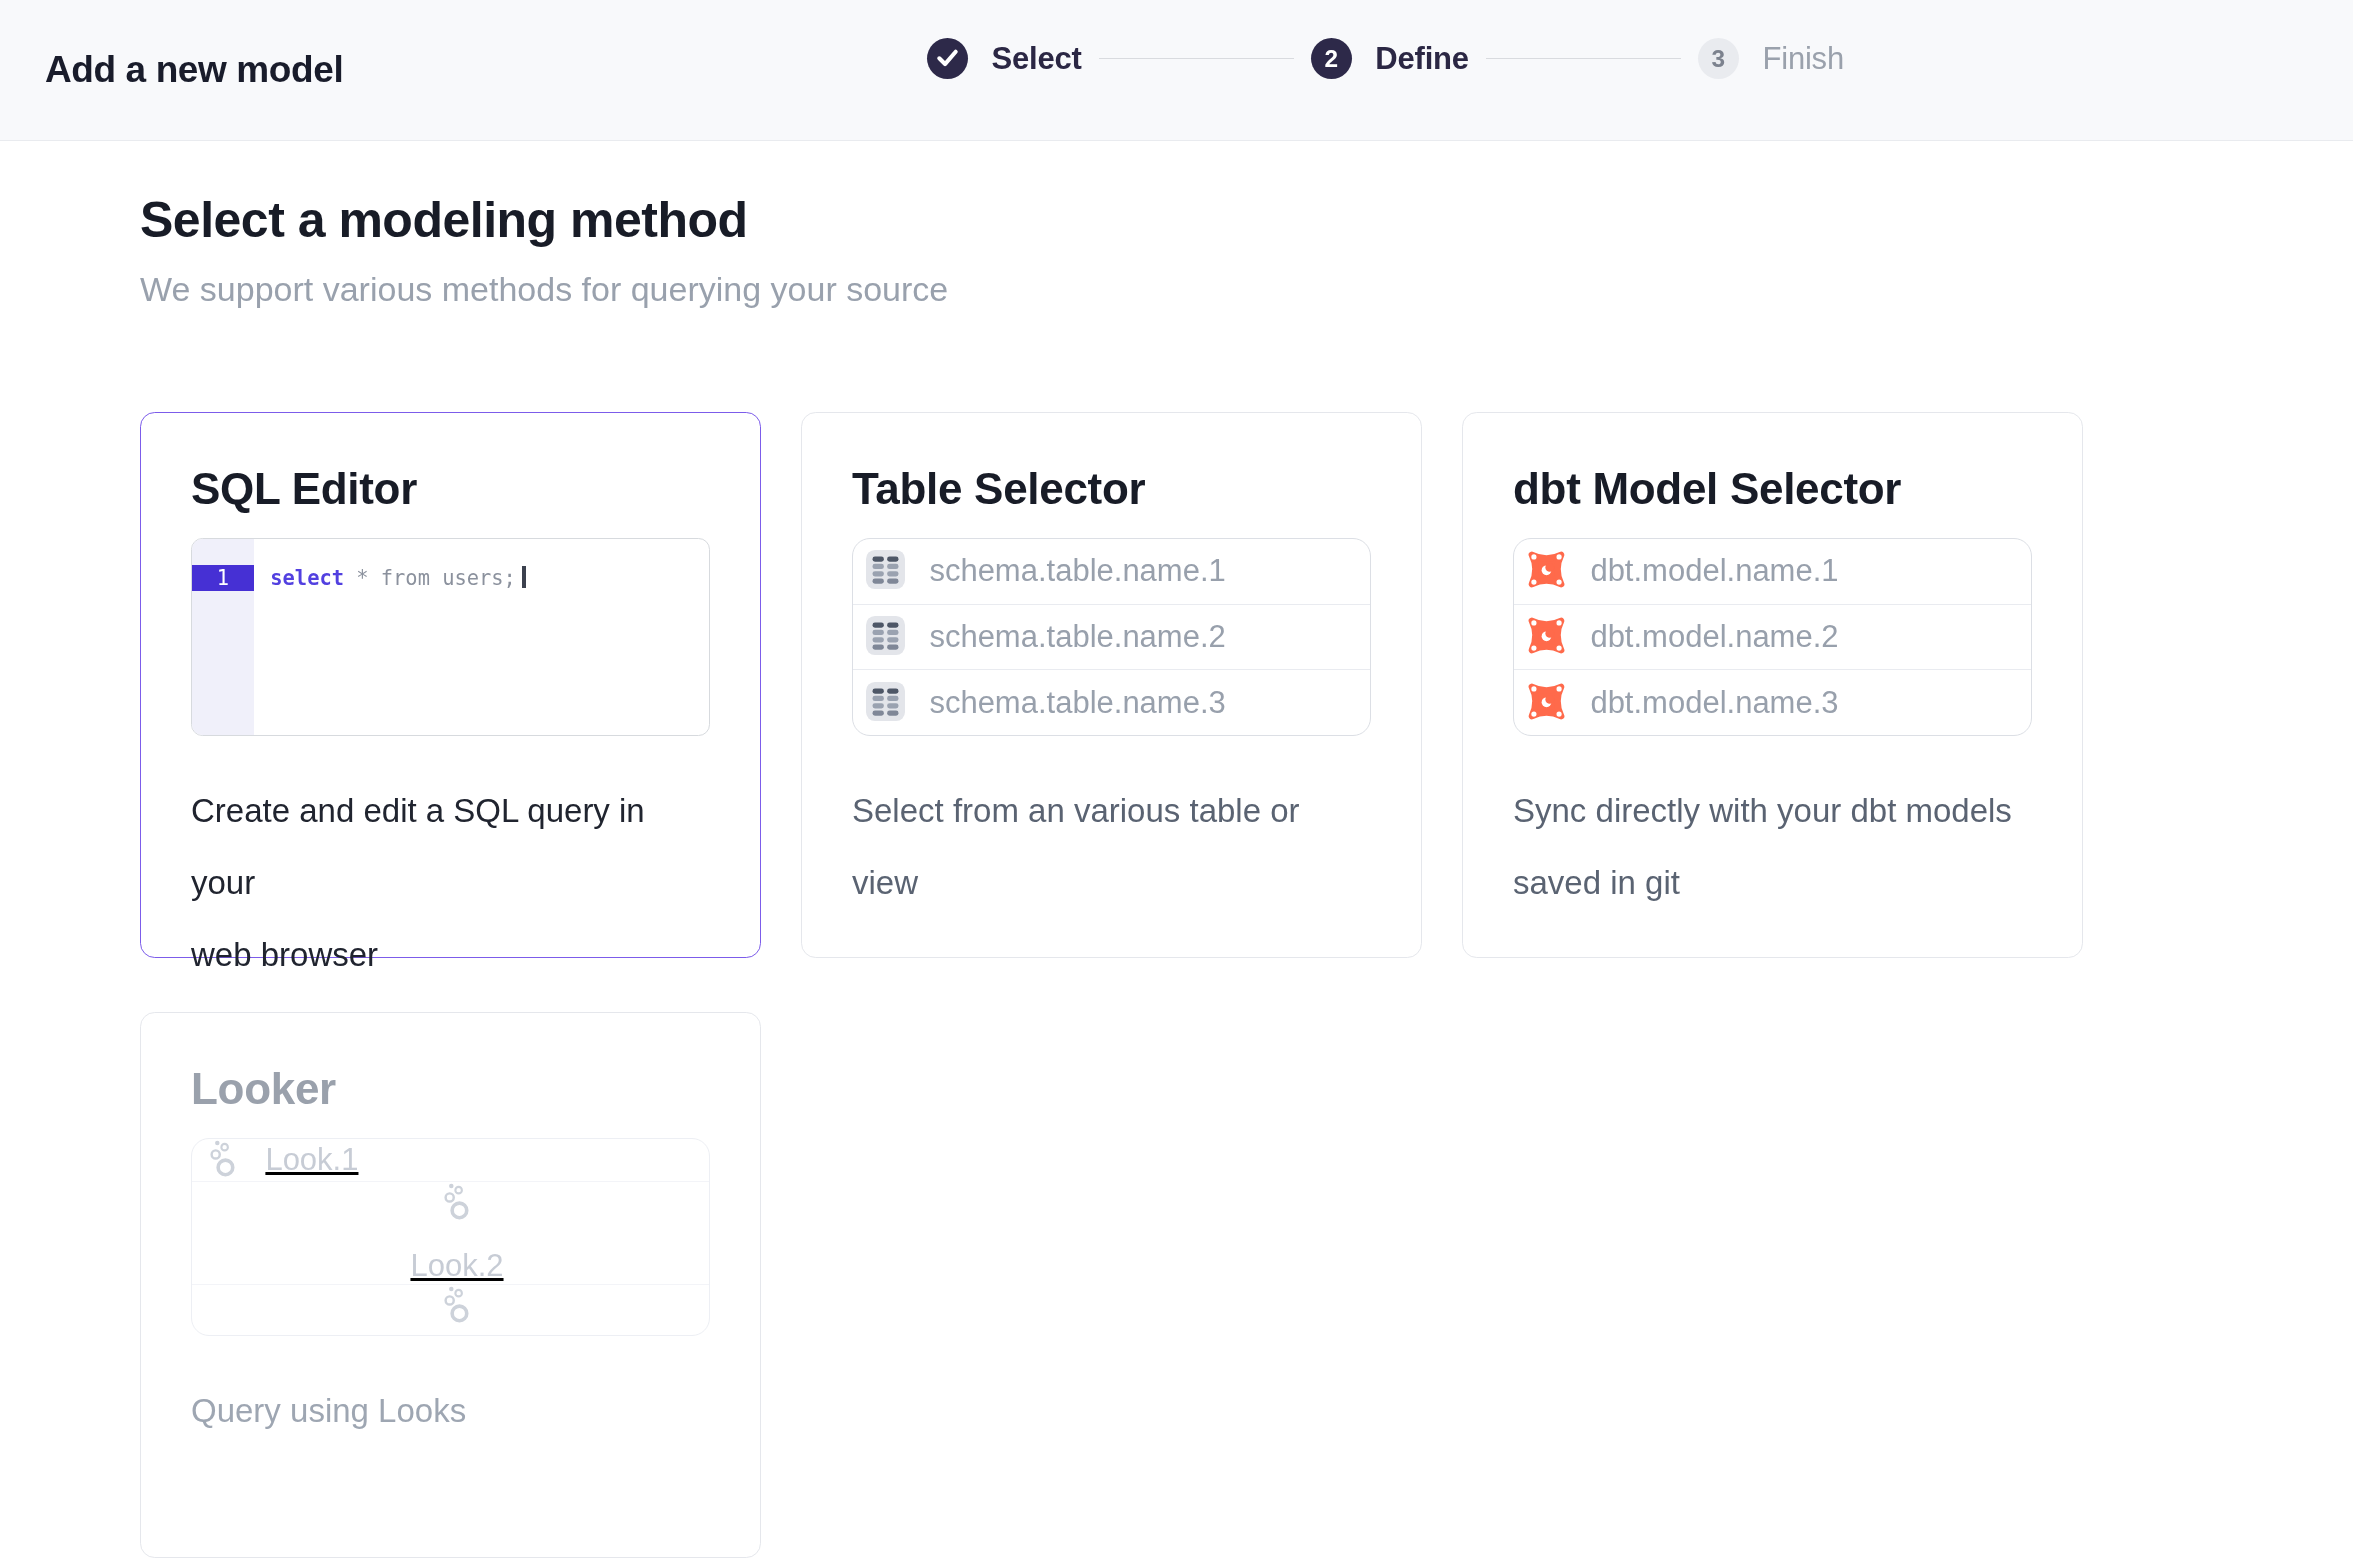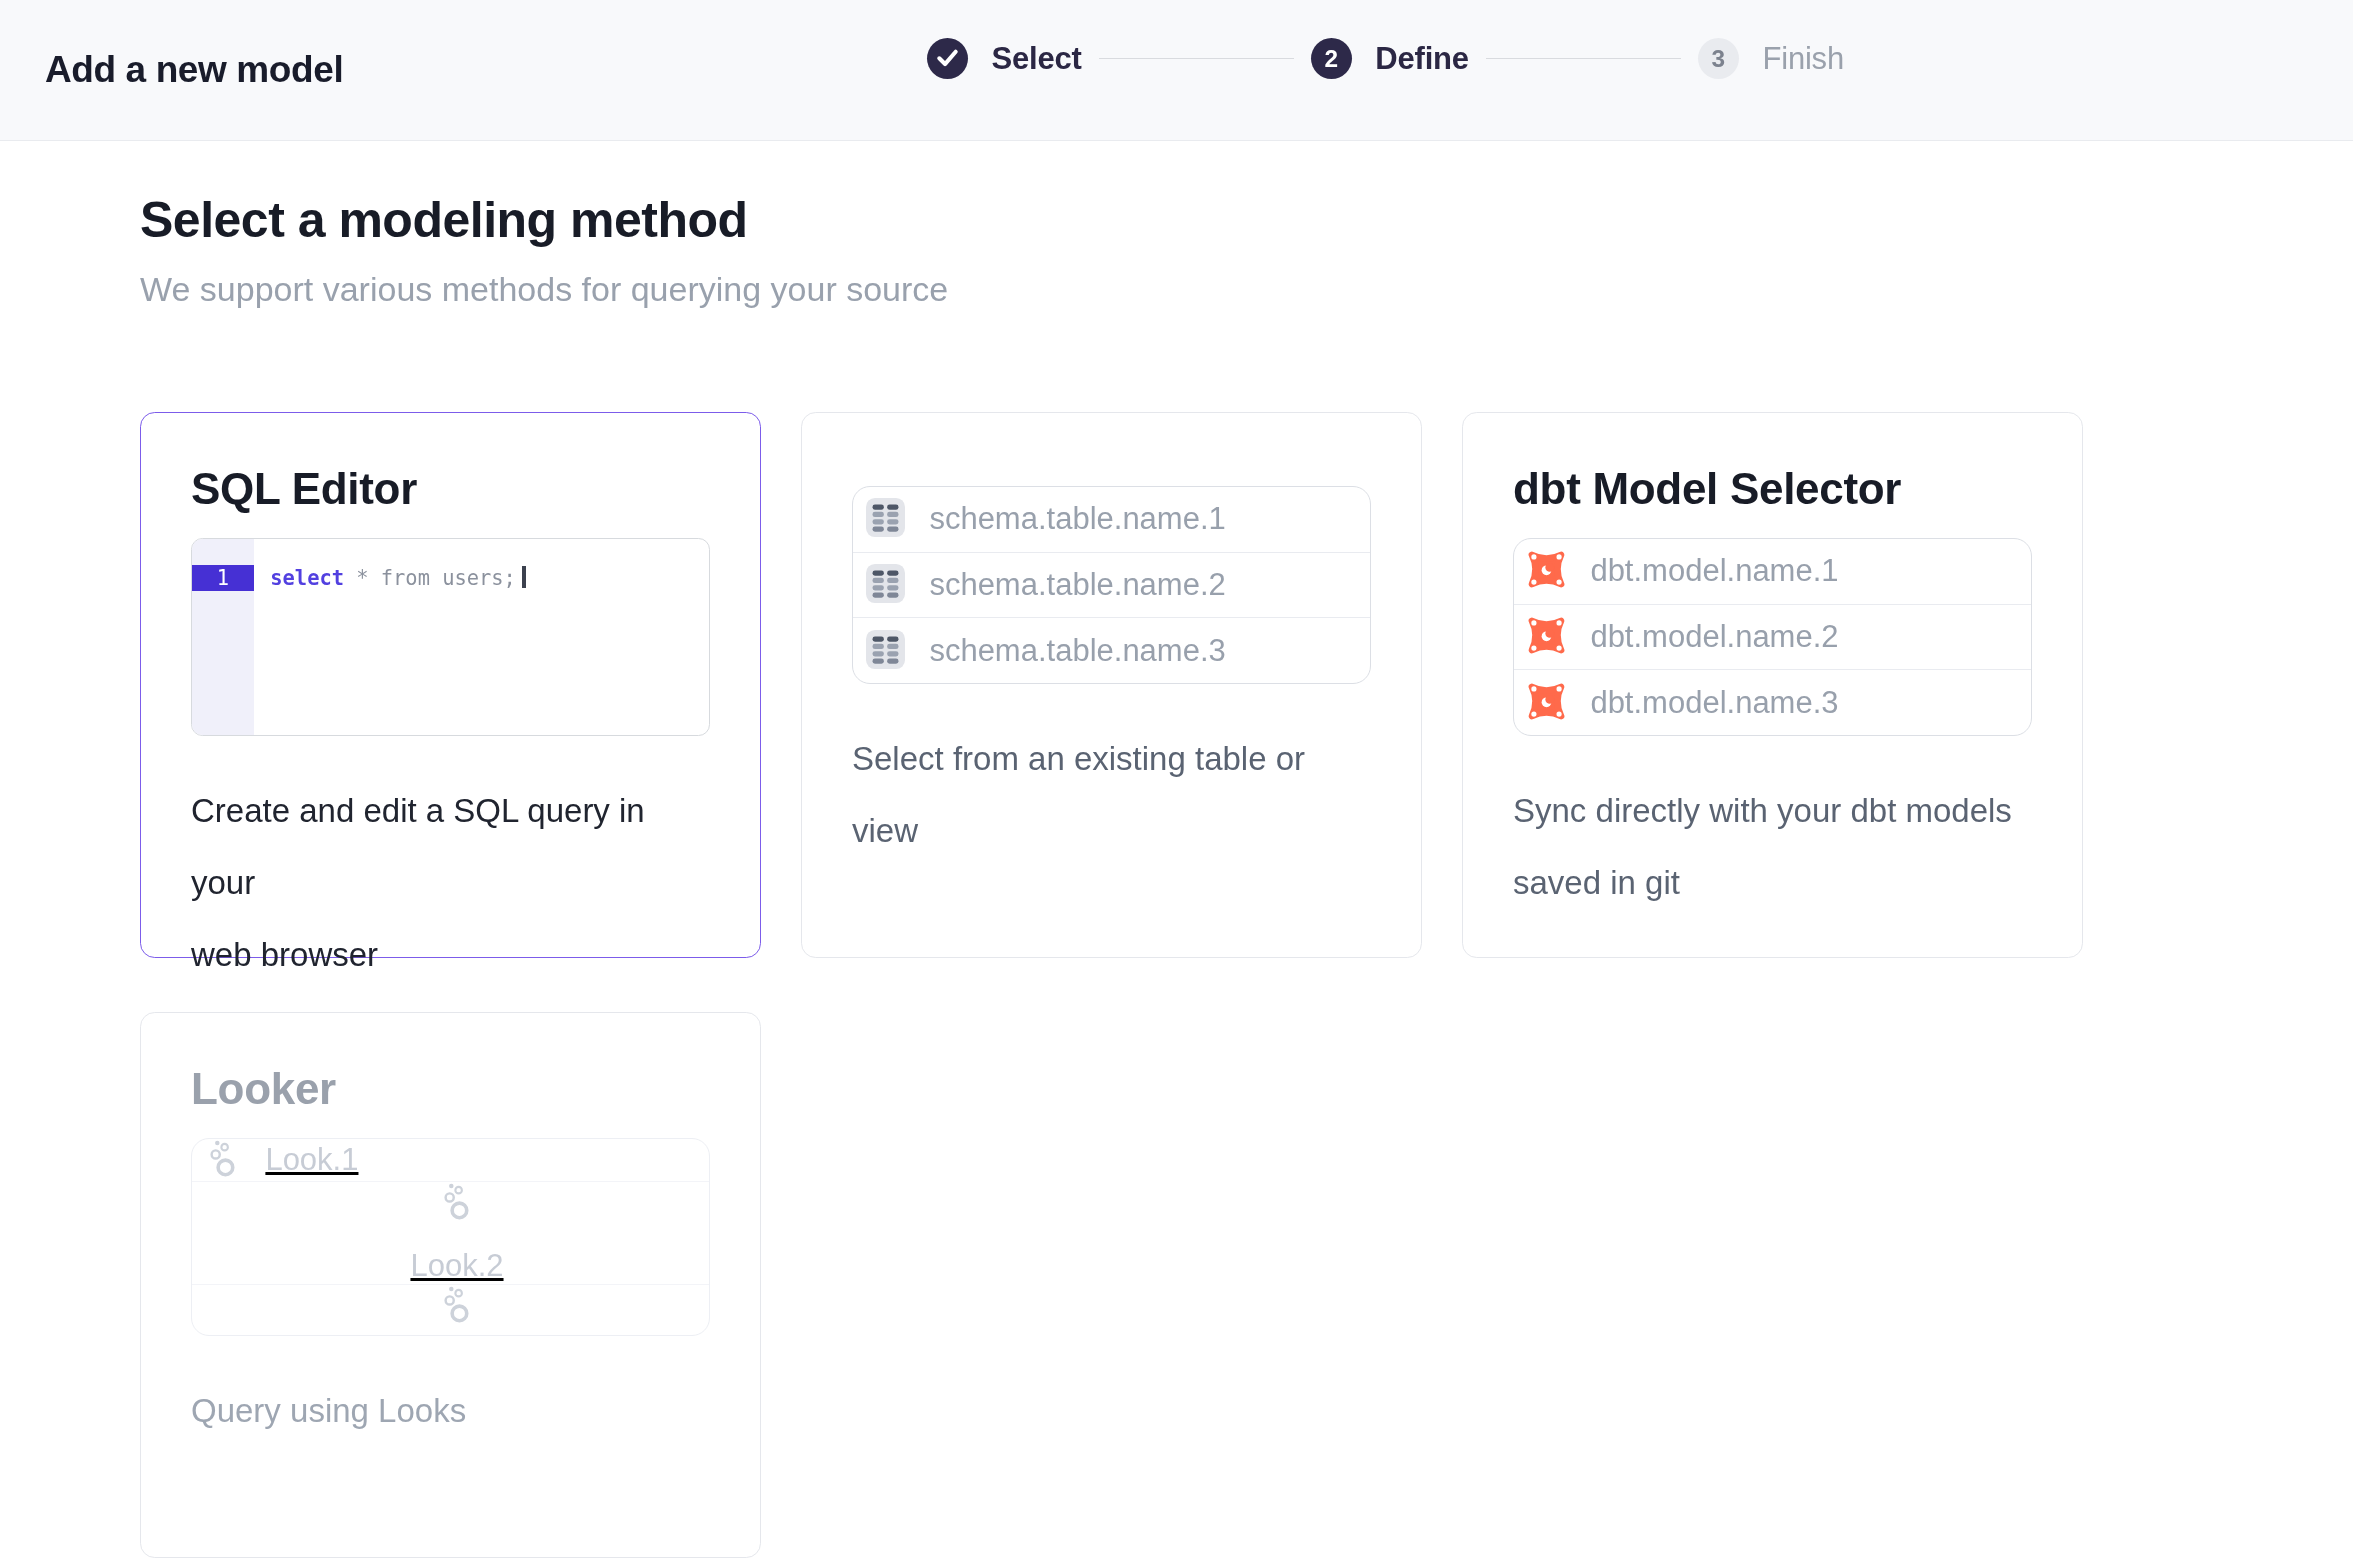--- a/index.html
+++ b/index.html
@@ -246,20 +246,21 @@
         <div class="editor-gutter">
           <span class="line-number">1</span>
         </div>
         <div class="editor-code"><span class="code-keyword">select</span><span> * from users;</span><span class="caret"></span></div>
       </div>
       <div class="card-desc">Create and edit a SQL query in your
 web browser</div>
     </div>
 
     <div class="card">
+      <div class="card-title">Table Selector</div>
       <div class="mini-box">
         <div class="mini-row">
           <span class="mini-icon">
             <svg width="39" height="39" viewBox="0 0 48 48">
               <rect width="48" height="48" rx="11" fill="#e3e5ea"></rect>
               <rect x="8" y="8" width="14" height="6.5" rx="3" fill="#4e5767"></rect>
                 <rect x="26" y="8" width="14" height="6.5" rx="3" fill="#4e5767"></rect>
               <rect x="8" y="17" width="14" height="6.5" rx="3" fill="#9aa2b0"></rect>
                 <rect x="26" y="17" width="14" height="6.5" rx="3" fill="#9aa2b0"></rect>
               <rect x="8" y="26" width="14" height="6.5" rx="3" fill="#9aa2b0"></rect>
@@ -296,21 +297,21 @@
                 <rect x="26" y="17" width="14" height="6.5" rx="3" fill="#9aa2b0"></rect>
               <rect x="8" y="26" width="14" height="6.5" rx="3" fill="#9aa2b0"></rect>
                 <rect x="26" y="26" width="14" height="6.5" rx="3" fill="#9aa2b0"></rect>
               <rect x="8" y="35" width="14" height="6.5" rx="3" fill="#7f8797"></rect>
                 <rect x="26" y="35" width="14" height="6.5" rx="3" fill="#7f8797"></rect>
             </svg>
           </span>
           <span class="mini-row-label">schema.table.name.3</span>
         </div>
       </div>
-      <div class="card-desc">Select from an existing table or view</div>
+      <div class="card-desc">Select from an various table or view</div>
     </div>
 
     <div class="card">
       <div class="card-title">dbt Model Selector</div>
       <div class="mini-box">
         <div class="mini-row">
           <span class="mini-icon">
             <svg width="39" height="39" viewBox="0 0 48 48">
               <path d="M6 6 Q24 15 42 6 Q33 24 42 42 Q24 33 6 42 Q15 24 6 6 Z" fill="#ff6a4b" stroke="#ff6a4b" stroke-width="8" stroke-linejoin="round"></path>
               <circle cx="8.5" cy="8.5" r="3.2" fill="#ffffff"></circle>

